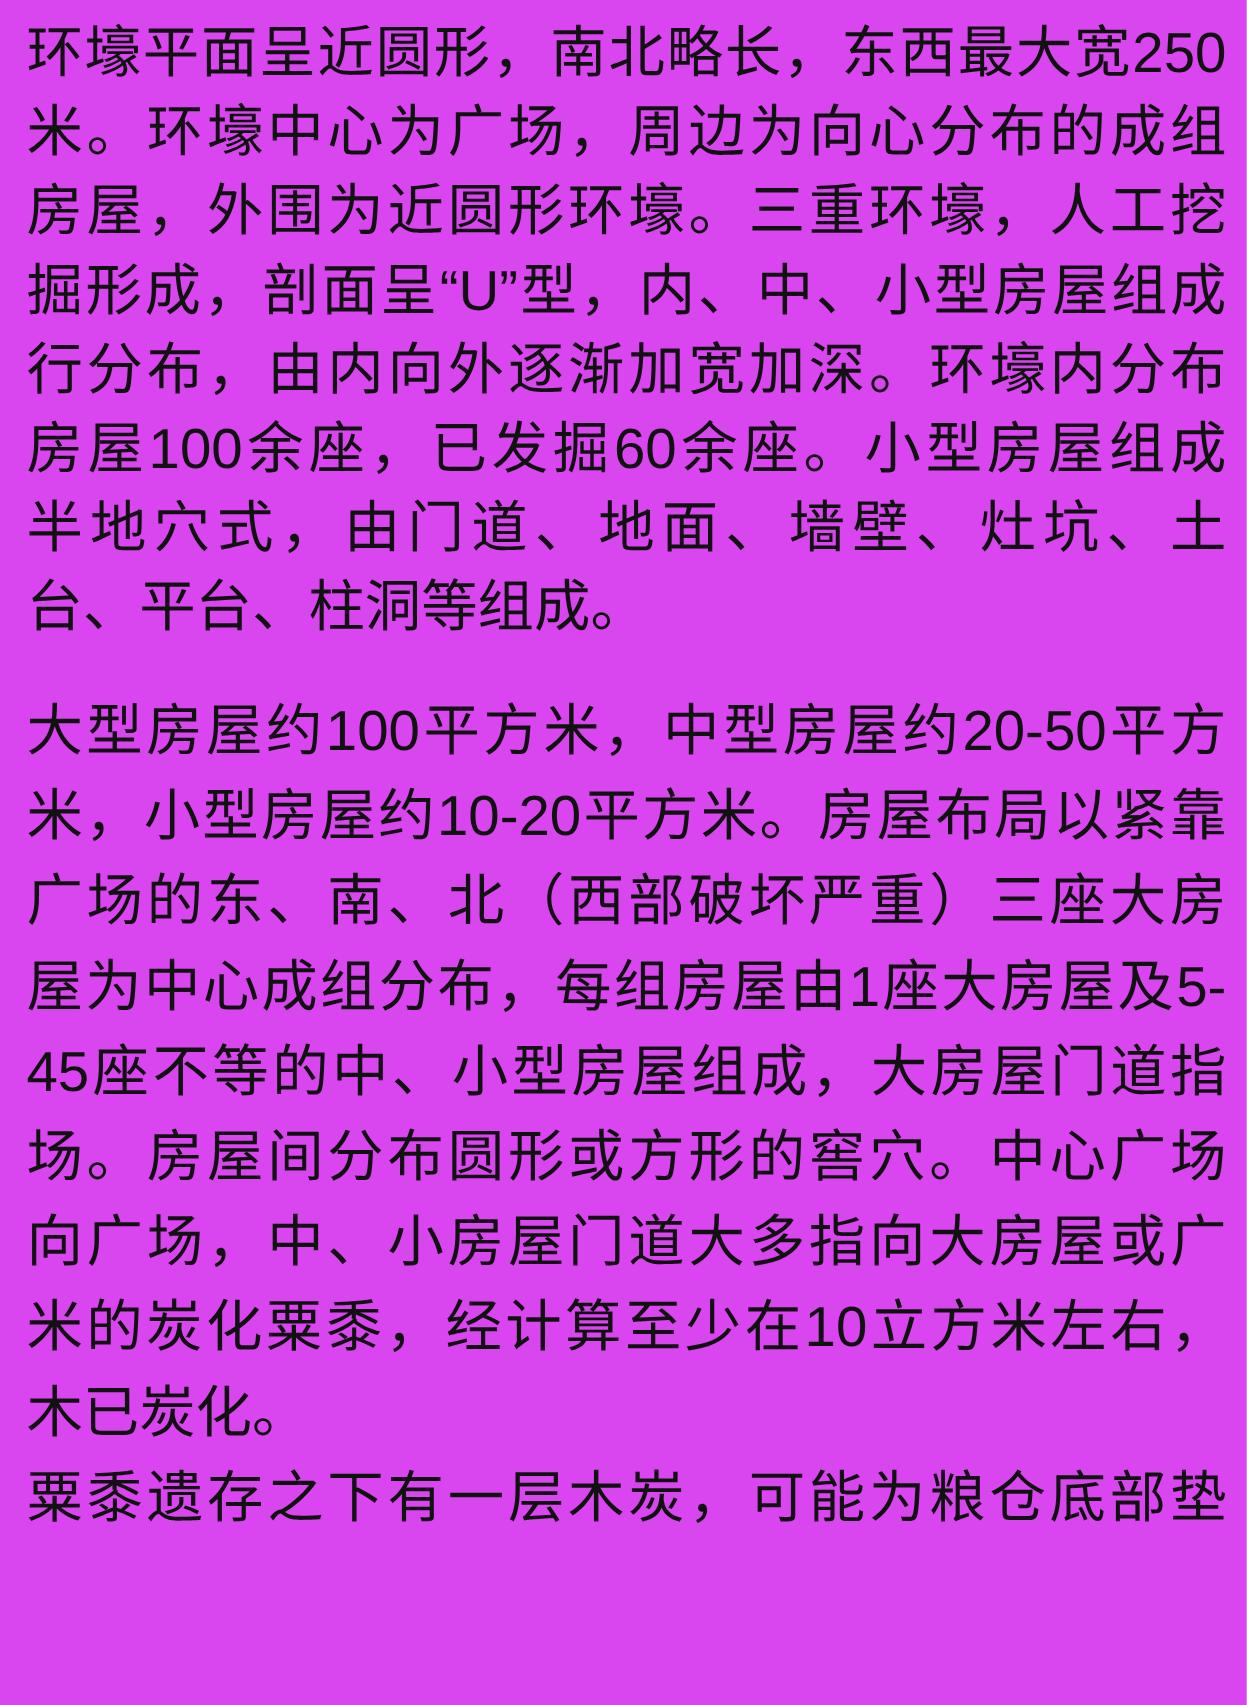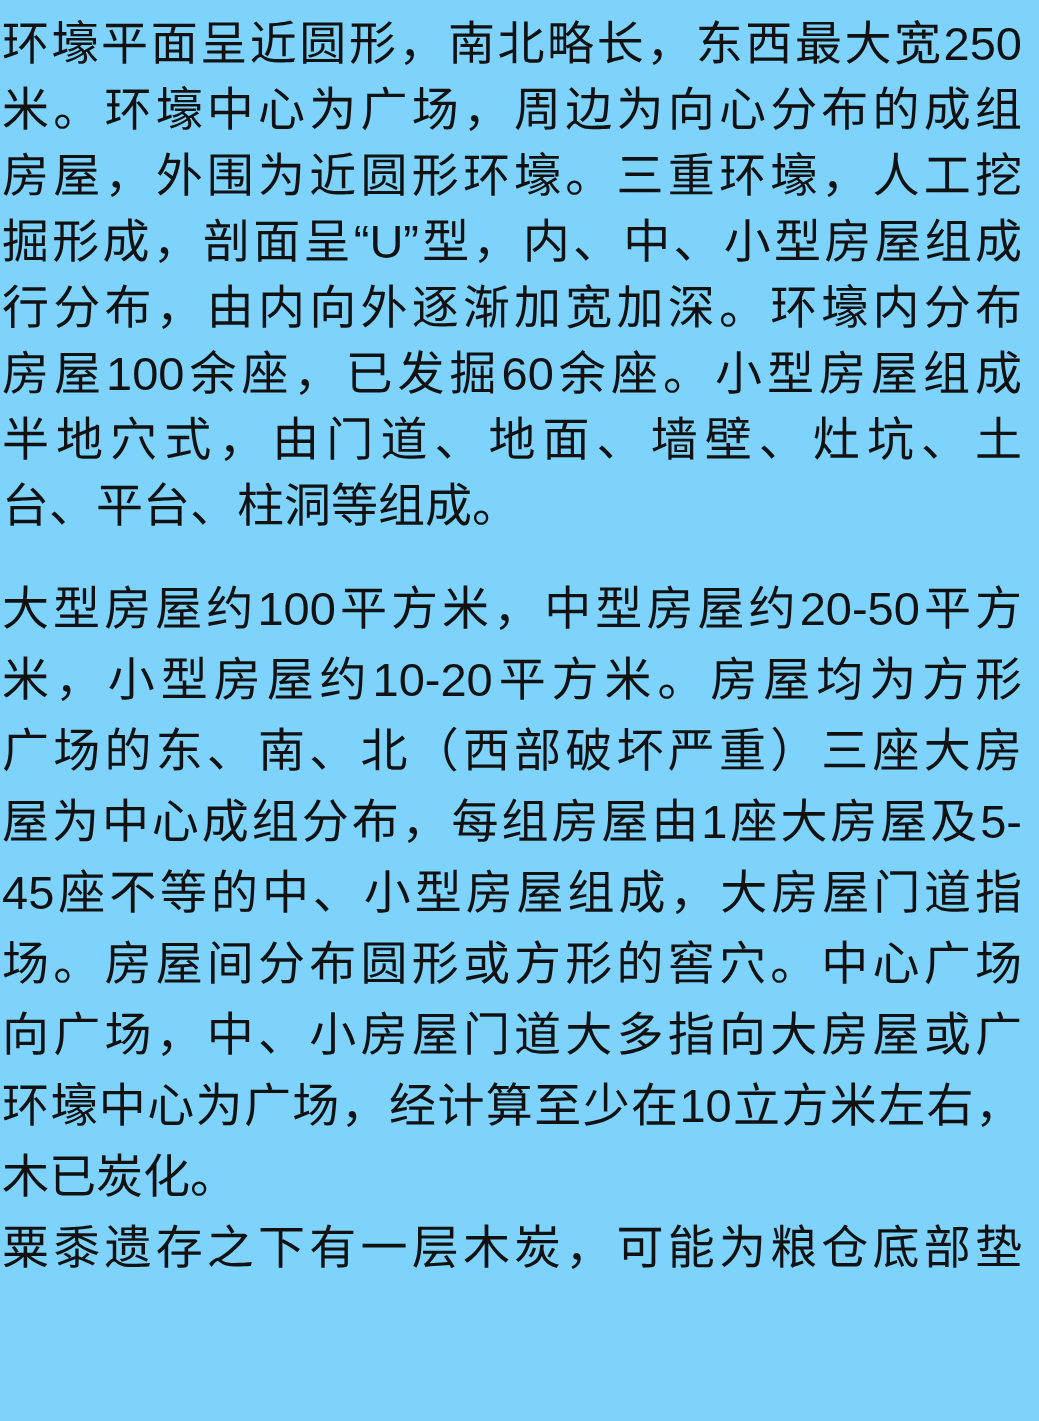--- a/index.html
+++ b/index.html
@@ -9,22 +9,22 @@
   }
   body {
     width: 1039px;
     height: 1421px;
     overflow: hidden;
   }
   .page {
     box-sizing: border-box;
     width: 1039px;
     height: 1421px;
-    padding: 11px 17px 0 2px;
-    background: #7dd3fc;
+    padding: 11px 17px 0 22px;
+    background: #d946ef;
   }
   .para {
     font-family: "Liberation Sans", "DejaVu Sans", sans-serif;
     font-weight: 400;
     font-size: 47px;
     color: #111111;
     margin: 0;
   }
   .para-1 { line-height: 66px; }
   .para-2 { line-height: 71px; margin-top: 34px; }
@@ -50,24 +50,24 @@
     <div class="line">房屋，外围为近圆形环壕。三重环壕，人工挖</div>
     <div class="line">掘形成，剖面呈“U”型，内、中、小型房屋组成</div>
     <div class="line">行分布，由内向外逐渐加宽加深。环壕内分布</div>
     <div class="line">房屋100余座，已发掘60余座。小型房屋组成</div>
     <div class="line">半地穴式，由门道、地面、墙壁、灶坑、土</div>
     <div class="line line-last">台、平台、柱洞等组成。</div>
   </div>
 
   <div class="para para-2">
     <div class="line">大型房屋约100平方米，中型房屋约20-50平方</div>
-    <div class="line">米，小型房屋约10-20平方米。房屋均为方形</div>
+    <div class="line">米，小型房屋约10-20平方米。房屋布局以紧靠</div>
     <div class="line">广场的东、南、北（西部破坏严重）三座大房</div>
     <div class="line">屋为中心成组分布，每组房屋由1座大房屋及5-</div>
     <div class="line">45座不等的中、小型房屋组成，大房屋门道指</div>
     <div class="line">场。房屋间分布圆形或方形的窖穴。中心广场</div>
     <div class="line">向广场，中、小房屋门道大多指向大房屋或广</div>
-    <div class="line">环壕中心为广场，经计算至少在10立方米左右，</div>
+    <div class="line">米的炭化粟黍，经计算至少在10立方米左右，</div>
     <div class="line line-last">木已炭化。</div>
     <div class="line">粟黍遗存之下有一层木炭，可能为粮仓底部垫</div>
   </div>
 
 </div>
 
 </body></html>

